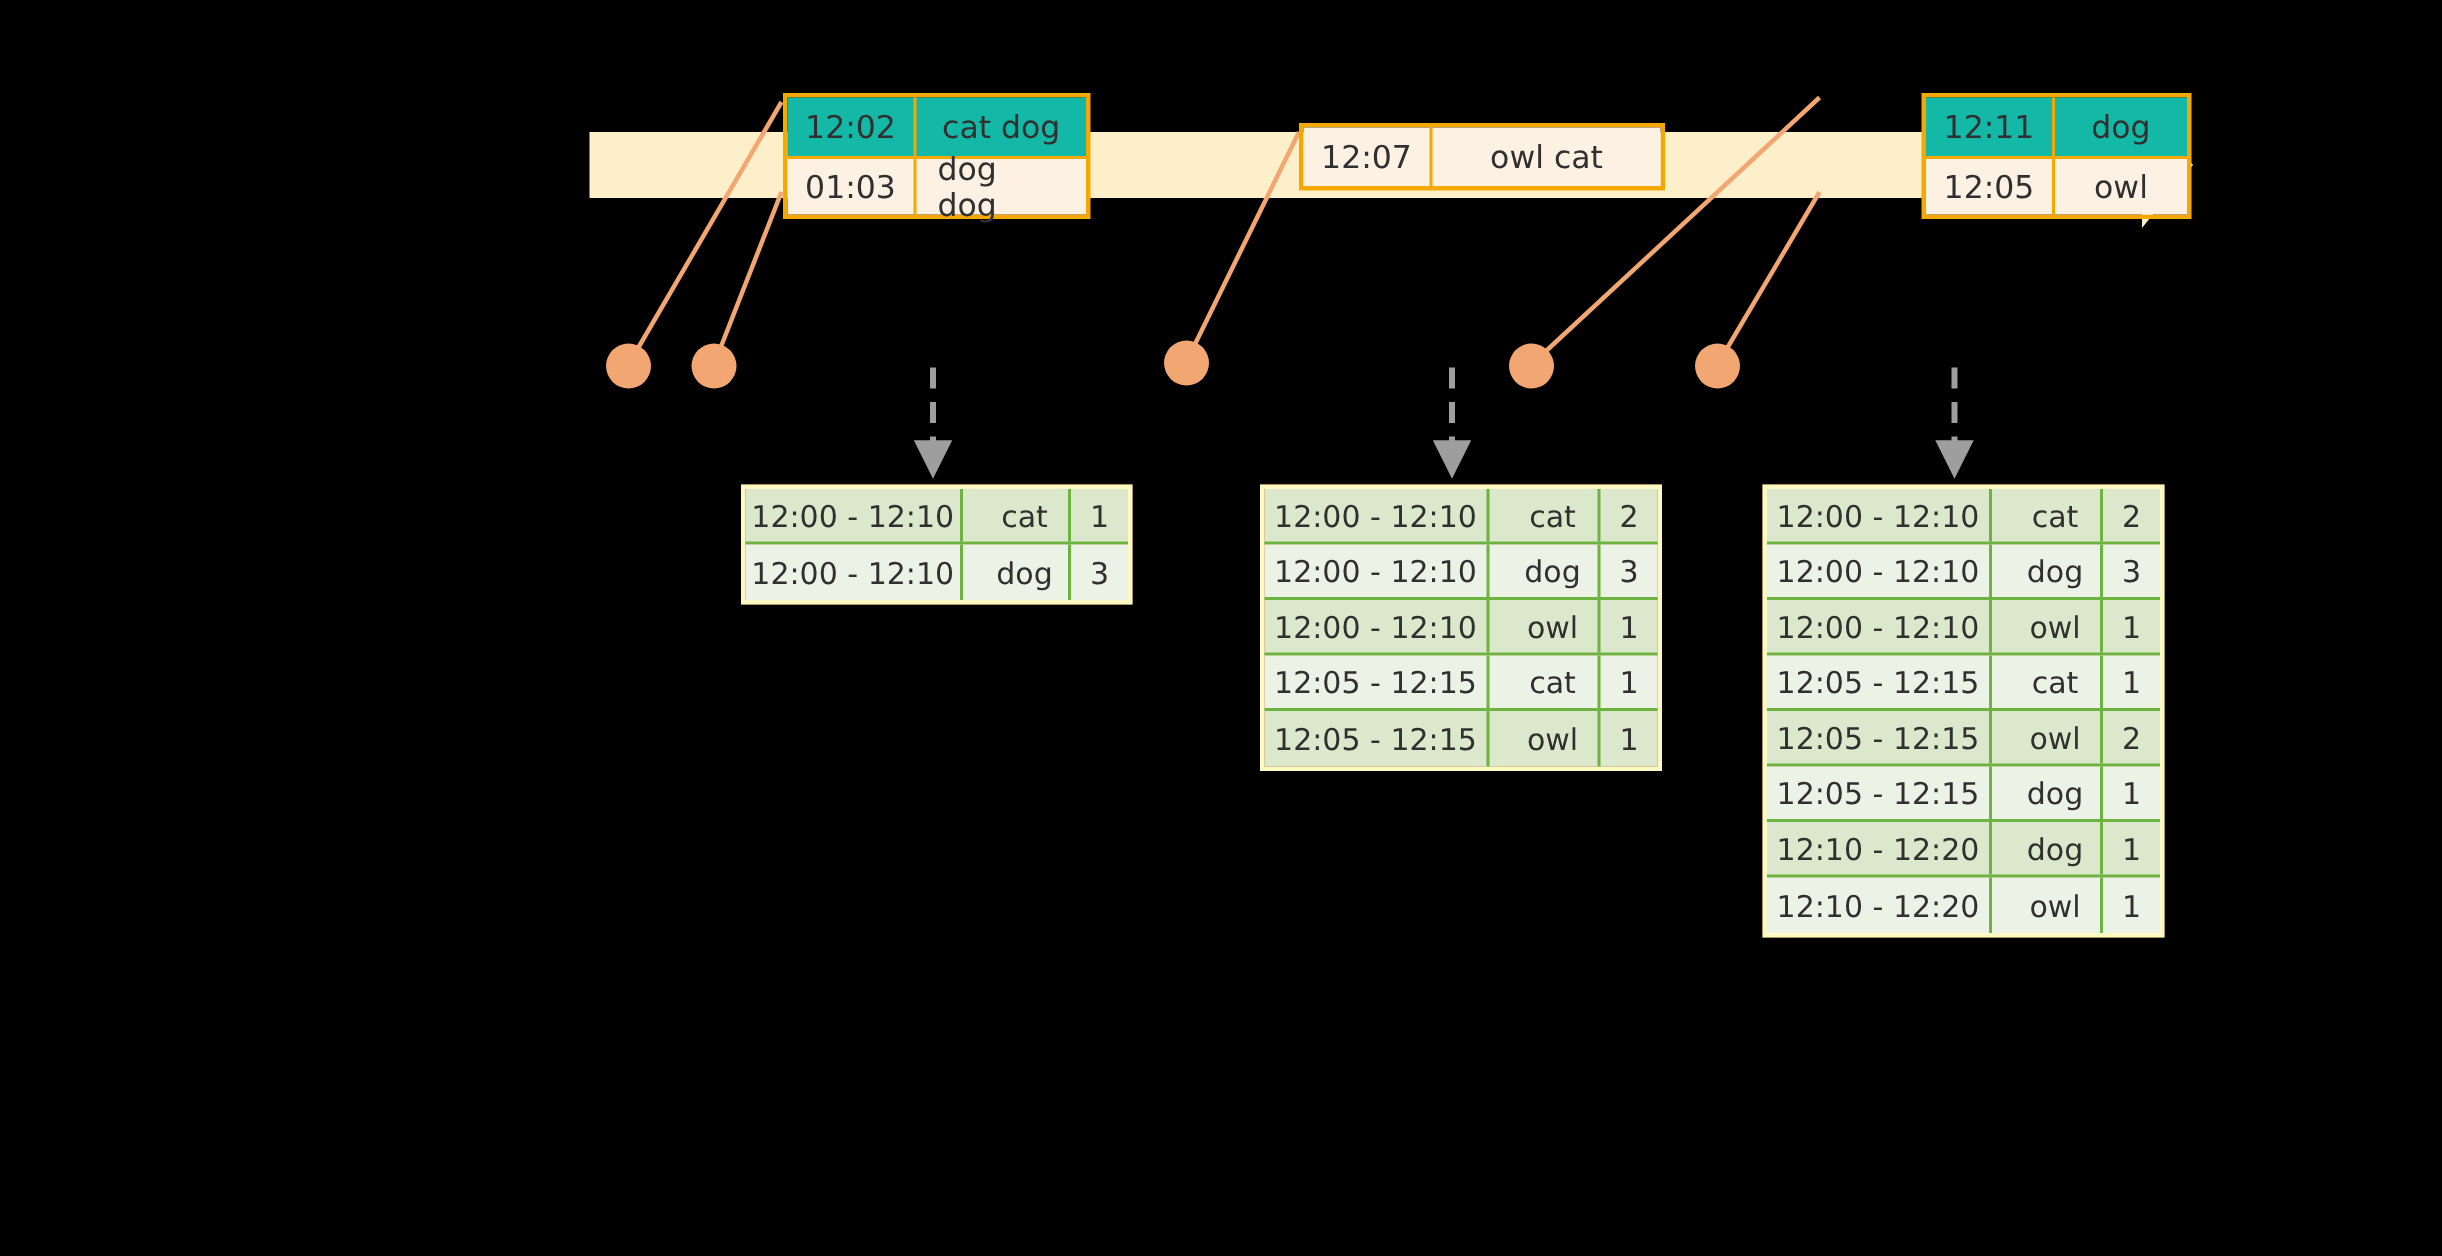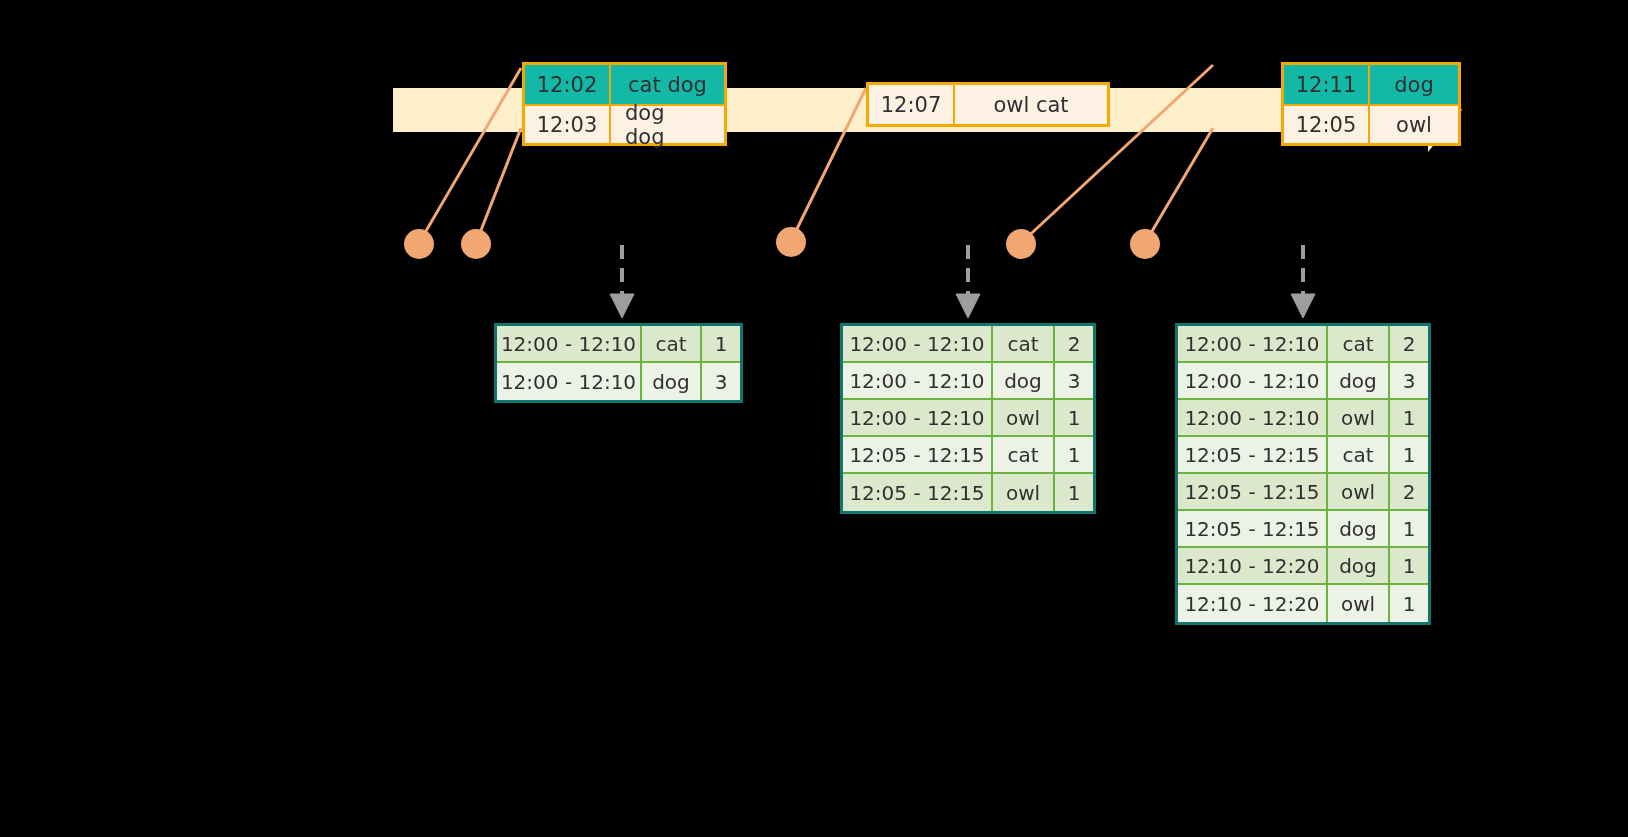--- a/index.html
+++ b/index.html
@@ -56,21 +56,21 @@
     justify-content: center;
     font-size: 21px;
     color: #303030;
     box-sizing: border-box;
     padding: 0 14px;
   }
 
   
   .result-table {
     position: absolute;
-    border: 3px solid #0f766e;
+    border: 3px solid #fef9c3;
     box-sizing: border-box;
     background: #a16207;
     z-index: 4;
   }
   .res-row {
     display: flex;
     height: 37px;
     box-sizing: border-box;
     border-bottom: 2px solid #6CB33F;
   }
@@ -87,20 +87,21 @@
     box-sizing: border-box;
   }
   .res-key {
     display: flex;
     align-items: center;
     justify-content: center;
     font-size: 20px;
     color: #303030;
     border-right: 2px solid #6CB33F;
     box-sizing: border-box;
+    margin-left: 12px;
   }
   .res-count {
     display: flex;
     align-items: center;
     justify-content: center;
     font-size: 20px;
     color: #303030;
     box-sizing: border-box;
   }
 
@@ -159,21 +160,21 @@
       </g>
     </g>
   </svg>
 
   <div class="event-box" style="left:522px; top:62px; width:205px;">
     <div class="event-row shade-dark">
       <div class="ev-time">12:02</div>
       <div class="ev-words">cat dog</div>
     </div>
     <div class="event-row shade-light">
-      <div class="ev-time">12:03</div>
+      <div class="ev-time">01:03</div>
       <div class="ev-words">dog dog</div>
     </div>
   </div>
 
   <div class="event-box" style="left:866px; top:82px; width:244px;">
     <div class="event-row shade-light">
       <div class="ev-time">12:07</div>
       <div class="ev-words">owl cat</div>
     </div>
   </div>

